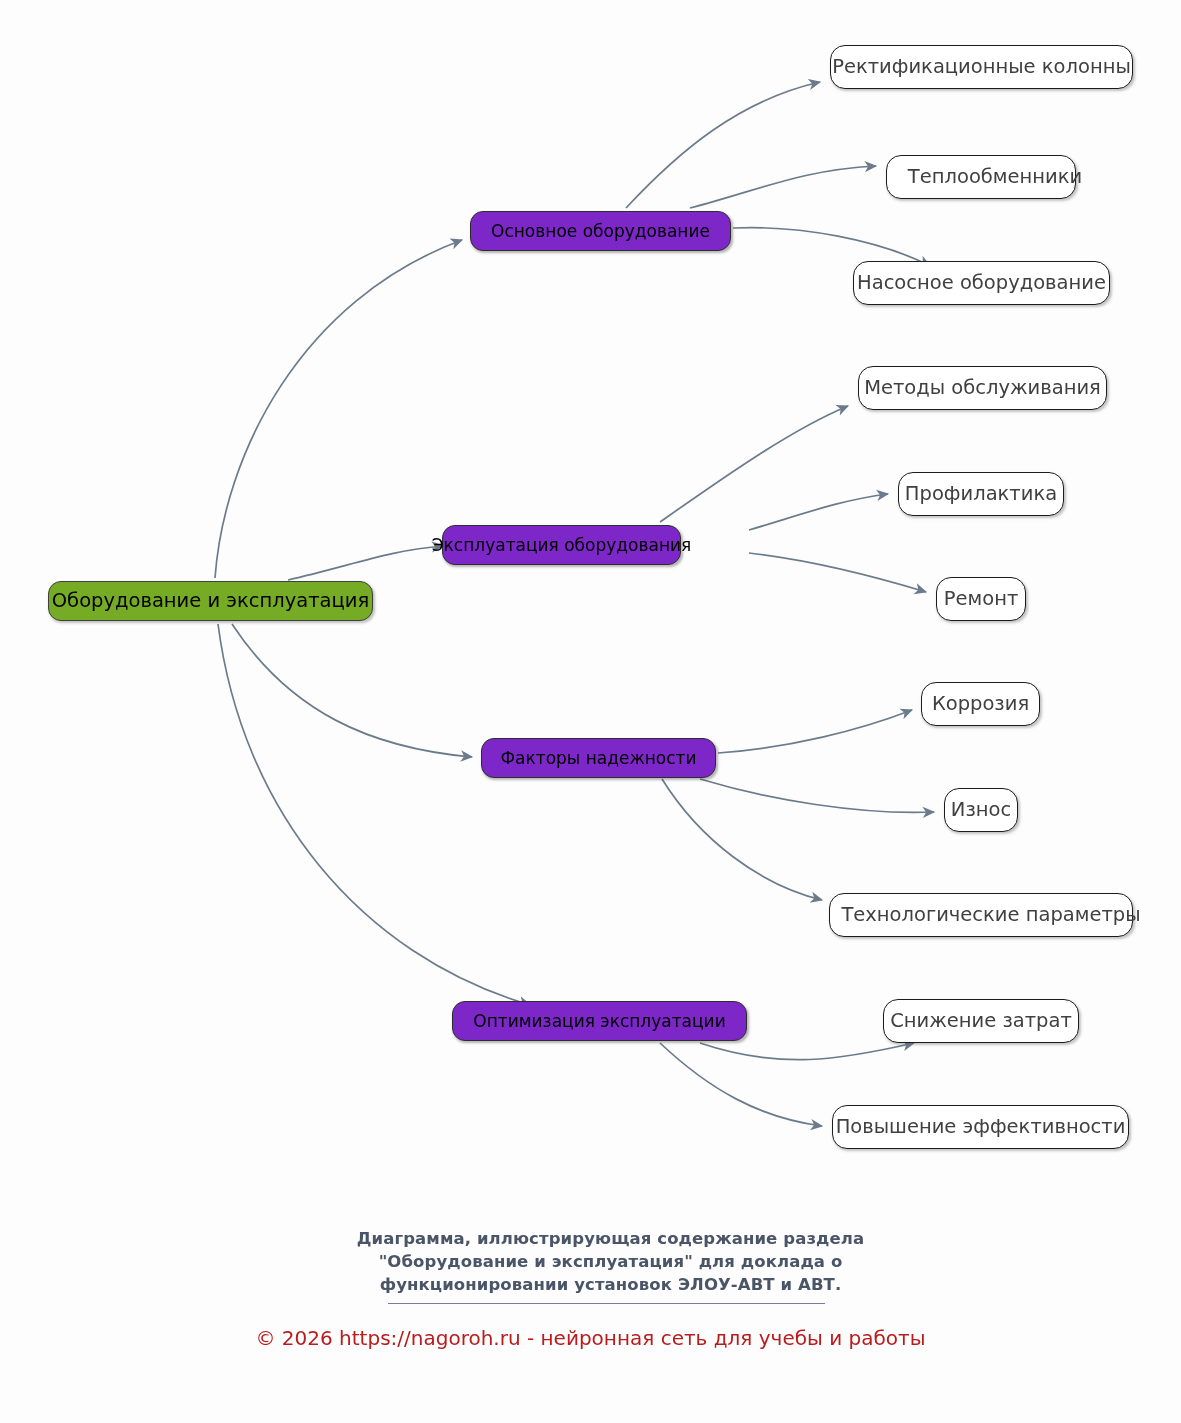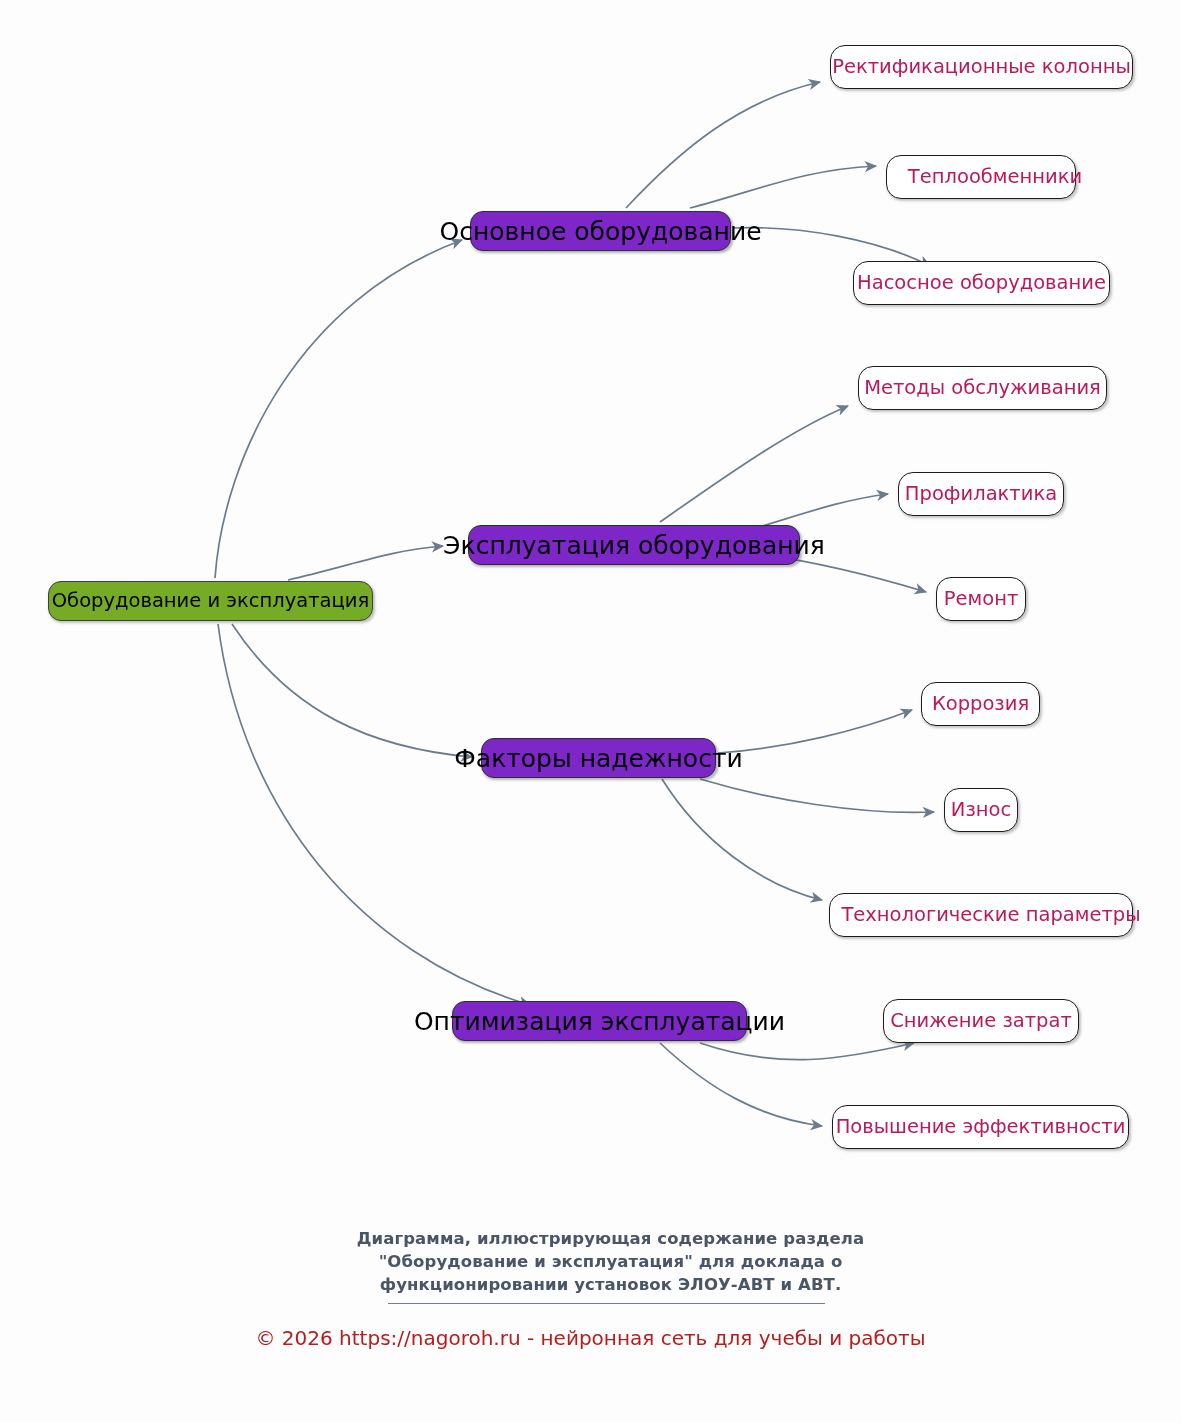--- a/index.html
+++ b/index.html
@@ -47,28 +47,28 @@
     border: 1.2px solid #3f3f3f;
     color: #000000;
     font-size: 19.5px;
     border-radius: 13px;
     box-shadow: 1.5px 2px 2.5px rgba(80,80,80,0.35);
   }
   .node-branch {
     background: #7d27c9;
     border: 1.2px solid #2d2d2d;
     color: #000000;
-    font-size: 25px;
+    font-size: 17px;
     border-radius: 13px;
     box-shadow: 1.5px 2px 2.5px rgba(70,70,70,0.40);
   }
   .node-leaf {
     background: #ffffff;
     border: 1.3px solid #1c1c1c;
-    color: #be185d;
+    color: #404040;
     font-size: 19.5px;
     border-radius: 15px;
     box-shadow: 1.5px 2px 2.5px rgba(90,90,90,0.35);
   }
   #caption {
     position: absolute;
     left: 0;
     top: 1228px;
     width: 1181px;
     text-align: center;
@@ -147,21 +147,21 @@
   <div class="node node-leaf" style="left:830px; top:45px; width:303px; height:44px;">
     <span class="node-label">Ректификационные колонны</span>
   </div>
   <div class="node node-leaf" style="left:886px; top:155px; width:190px; height:44px;padding-left:28px;">
     <span class="node-label">Теплообменники</span>
   </div>
   <div class="node node-leaf" style="left:853px; top:261px; width:257px; height:44px;">
     <span class="node-label">Насосное оборудование</span>
   </div>
 
-  <div class="node node-branch" style="left:468px; top:525px; width:332px; height:40px;">
+  <div class="node node-branch" style="left:442px; top:525px; width:239px; height:40px;">
     <span class="node-label">Эксплуатация оборудования</span>
   </div>
   <div class="node node-leaf" style="left:858px; top:366px; width:249px; height:44px;">
     <span class="node-label">Методы обслуживания</span>
   </div>
   <div class="node node-leaf" style="left:898px; top:472px; width:166px; height:44px;">
     <span class="node-label">Профилактика</span>
   </div>
   <div class="node node-leaf" style="left:936px; top:577px; width:90px; height:44px;">
     <span class="node-label">Ремонт</span>

